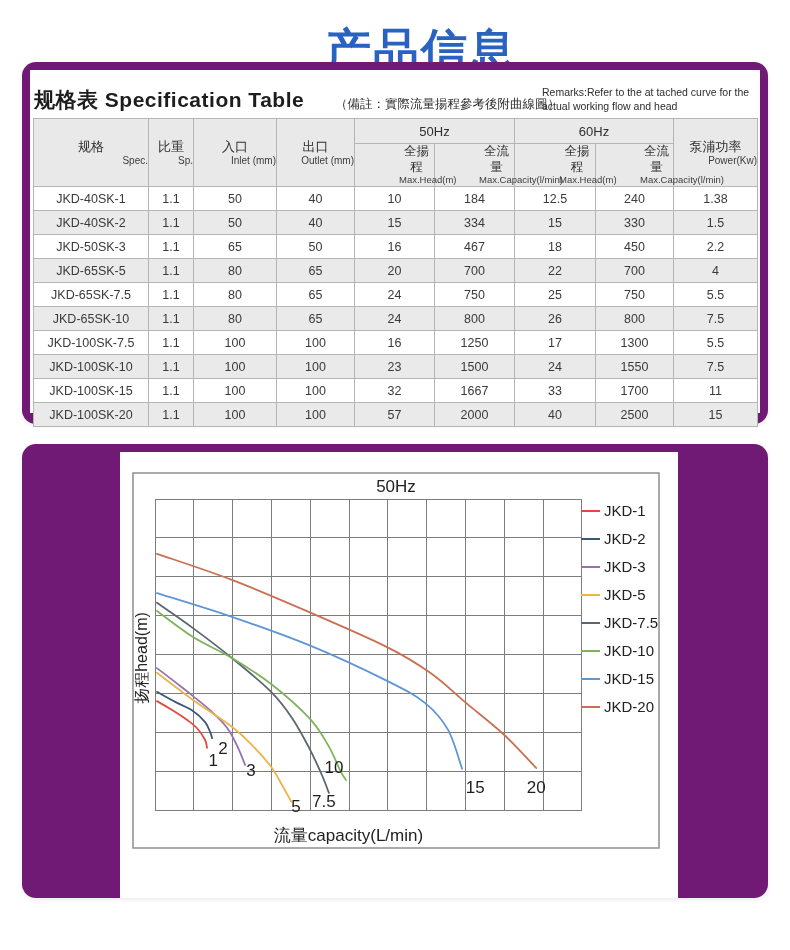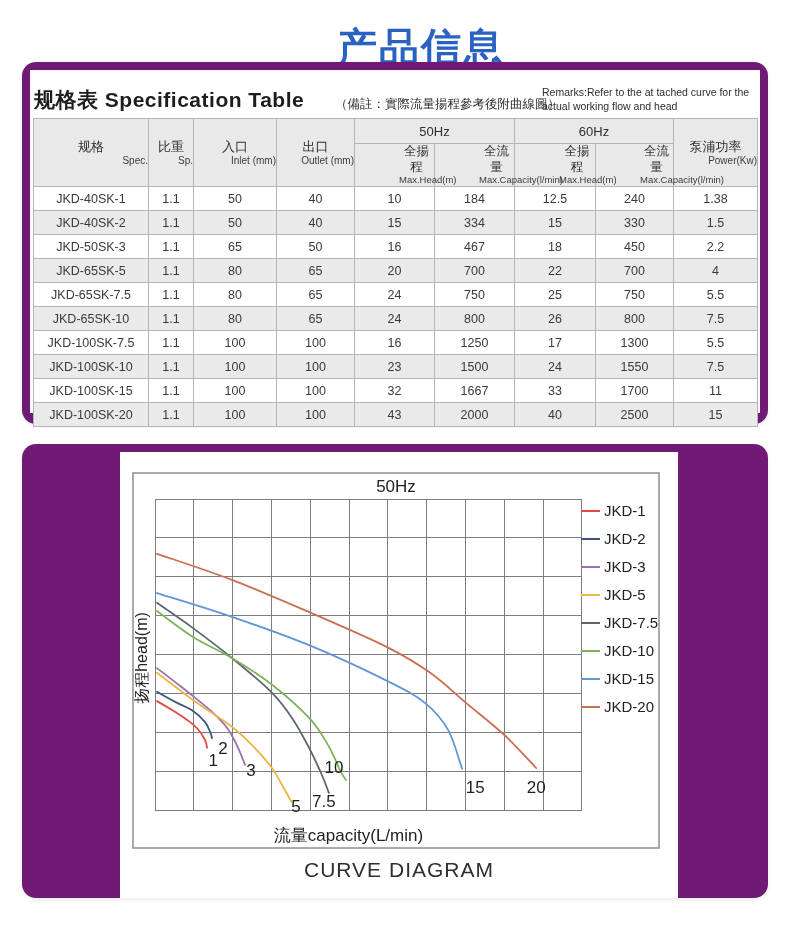--- a/index.html
+++ b/index.html
@@ -3,21 +3,21 @@
 <meta charset="utf-8">
 <style>
   html,body{margin:0;padding:0;}
   body{
     width:790px;height:950px;position:relative;background:#ffffff;
     font-family:"Liberation Sans","DejaVu Sans",sans-serif;
     overflow:hidden;
   }
   #page-title{
     position:absolute;left:52px;right:0;top:20px;height:44px;
-    text-align:center;font-size:40px;font-weight:bold;letter-spacing:2px;
+    text-align:center;font-size:46px;font-weight:bold;letter-spacing:2px;
     color:#2a62c2;
   }
   .card{
     position:absolute;left:22px;width:746px;background:#701a75;
     border-radius:14px;box-shadow:0 2px 4px rgba(0,0,0,.08);
   }
   #card-spec{top:62px;height:362px;}
   #card-curve{top:444px;height:454px;}
   .panel{position:absolute;background:#ffffff;}
   #spec-panel{left:8px;top:8px;width:730px;height:343px;}
@@ -224,21 +224,21 @@
             <td>1667</td>
             <td>33</td>
             <td>1700</td>
             <td>11</td>
           </tr>
           <tr>
             <td>JKD-100SK-20</td>
             <td>1.1</td>
             <td>100</td>
             <td>100</td>
-            <td>43</td>
+            <td>57</td>
             <td>2000</td>
             <td>40</td>
             <td>2500</td>
             <td>15</td>
           </tr>
         </tbody>
       </table>
   </div>
 </div>
 
@@ -304,15 +304,14 @@
           <line x1="461" y1="171" x2="480" y2="171" stroke="#5c6671" stroke-width="2"></line>
           <text x="484" y="176" font-size="15" fill="#222222">JKD-7.5</text>
           <line x1="461" y1="199" x2="480" y2="199" stroke="#7fb25c" stroke-width="2"></line>
           <text x="484" y="204" font-size="15" fill="#222222">JKD-10</text>
           <line x1="461" y1="227" x2="480" y2="227" stroke="#5f96d5" stroke-width="2"></line>
           <text x="484" y="232" font-size="15" fill="#222222">JKD-15</text>
           <line x1="461" y1="255" x2="480" y2="255" stroke="#c96f52" stroke-width="2"></line>
           <text x="484" y="260" font-size="15" fill="#222222">JKD-20</text>
         </g>
       </svg>
-    <div id="curve-caption">CURVE DIAGRAM</div>
   </div>
 </div>
 
 </body></html>

